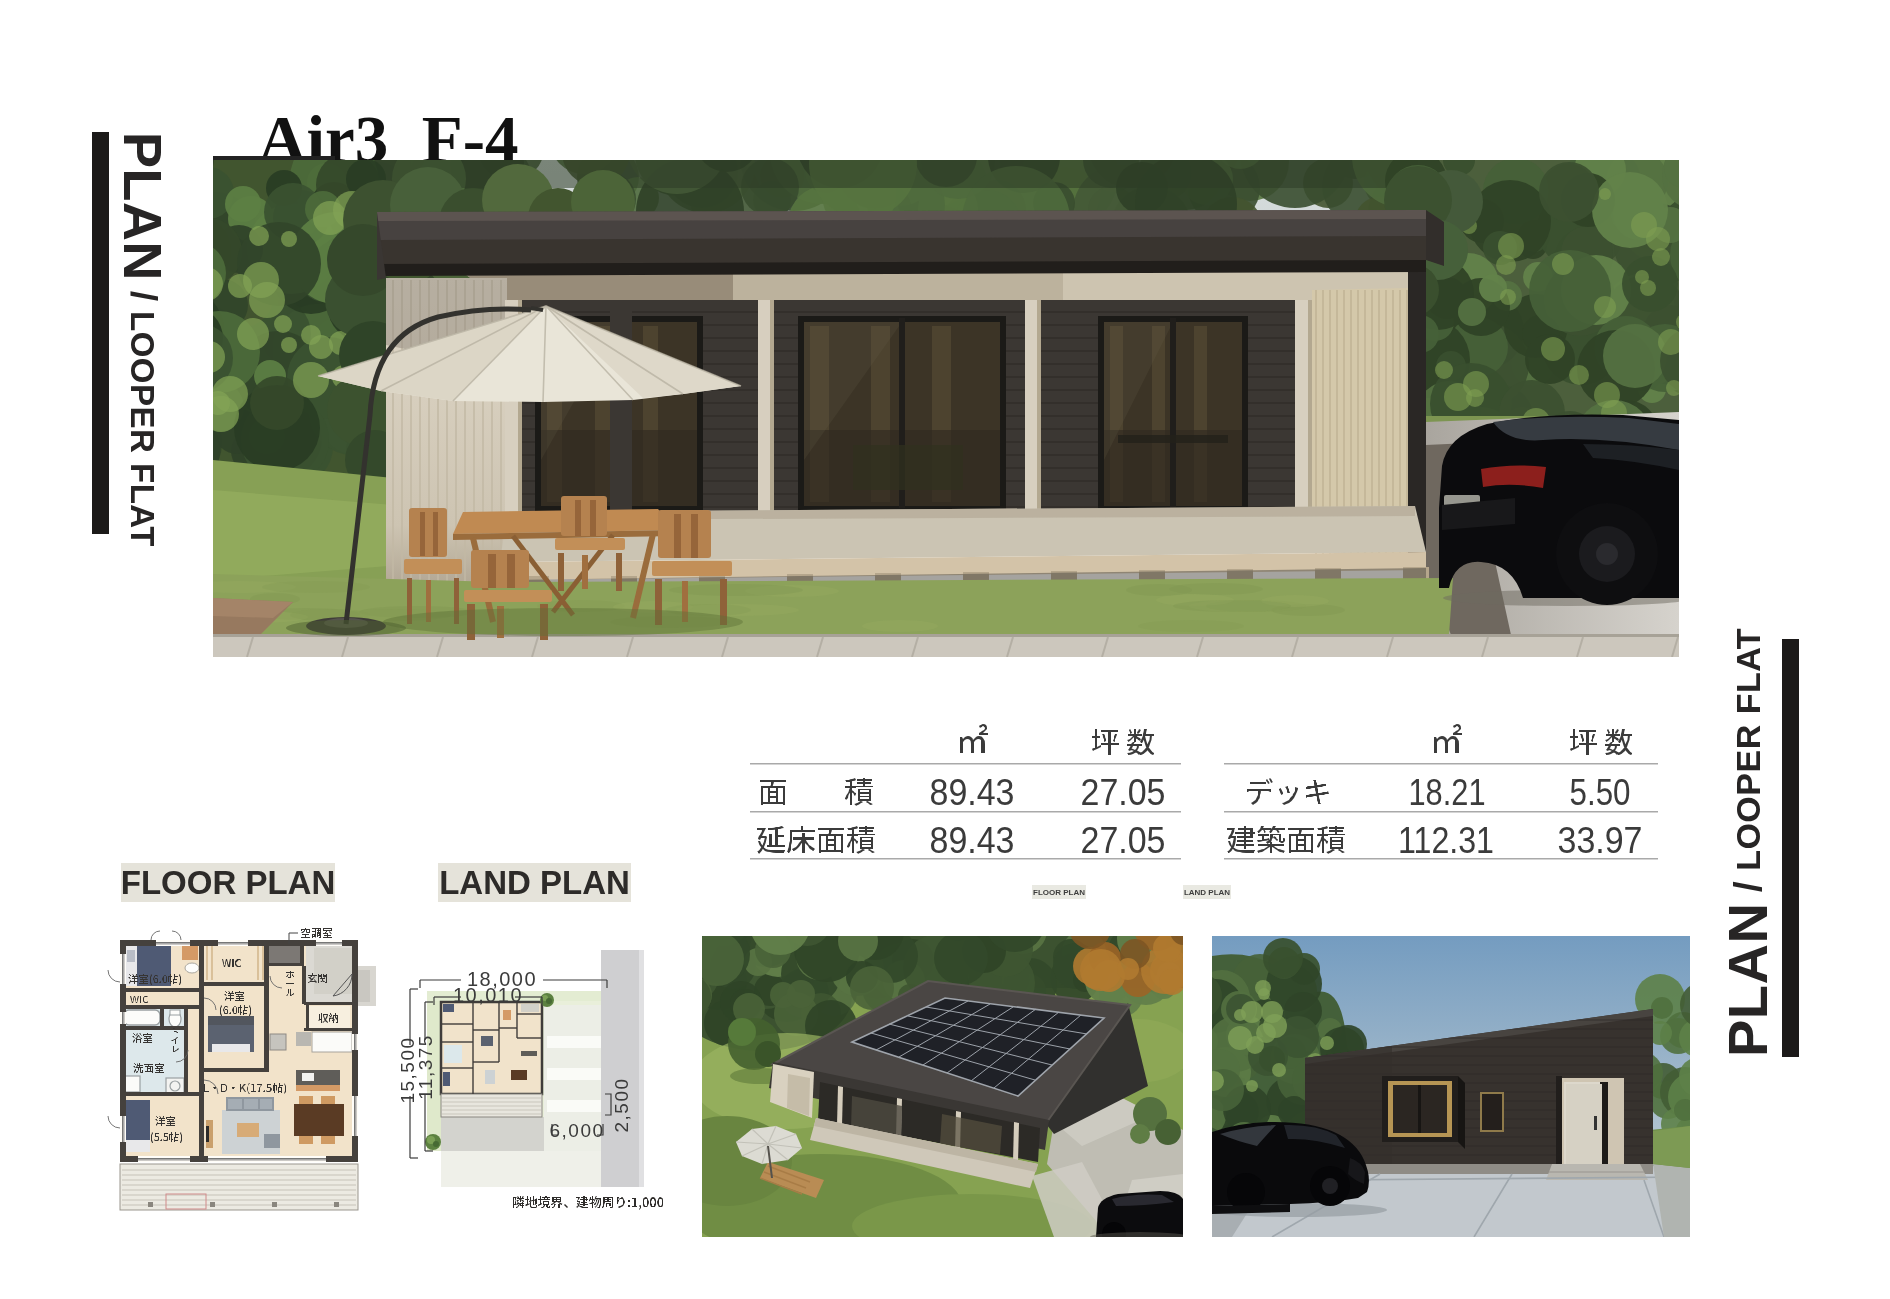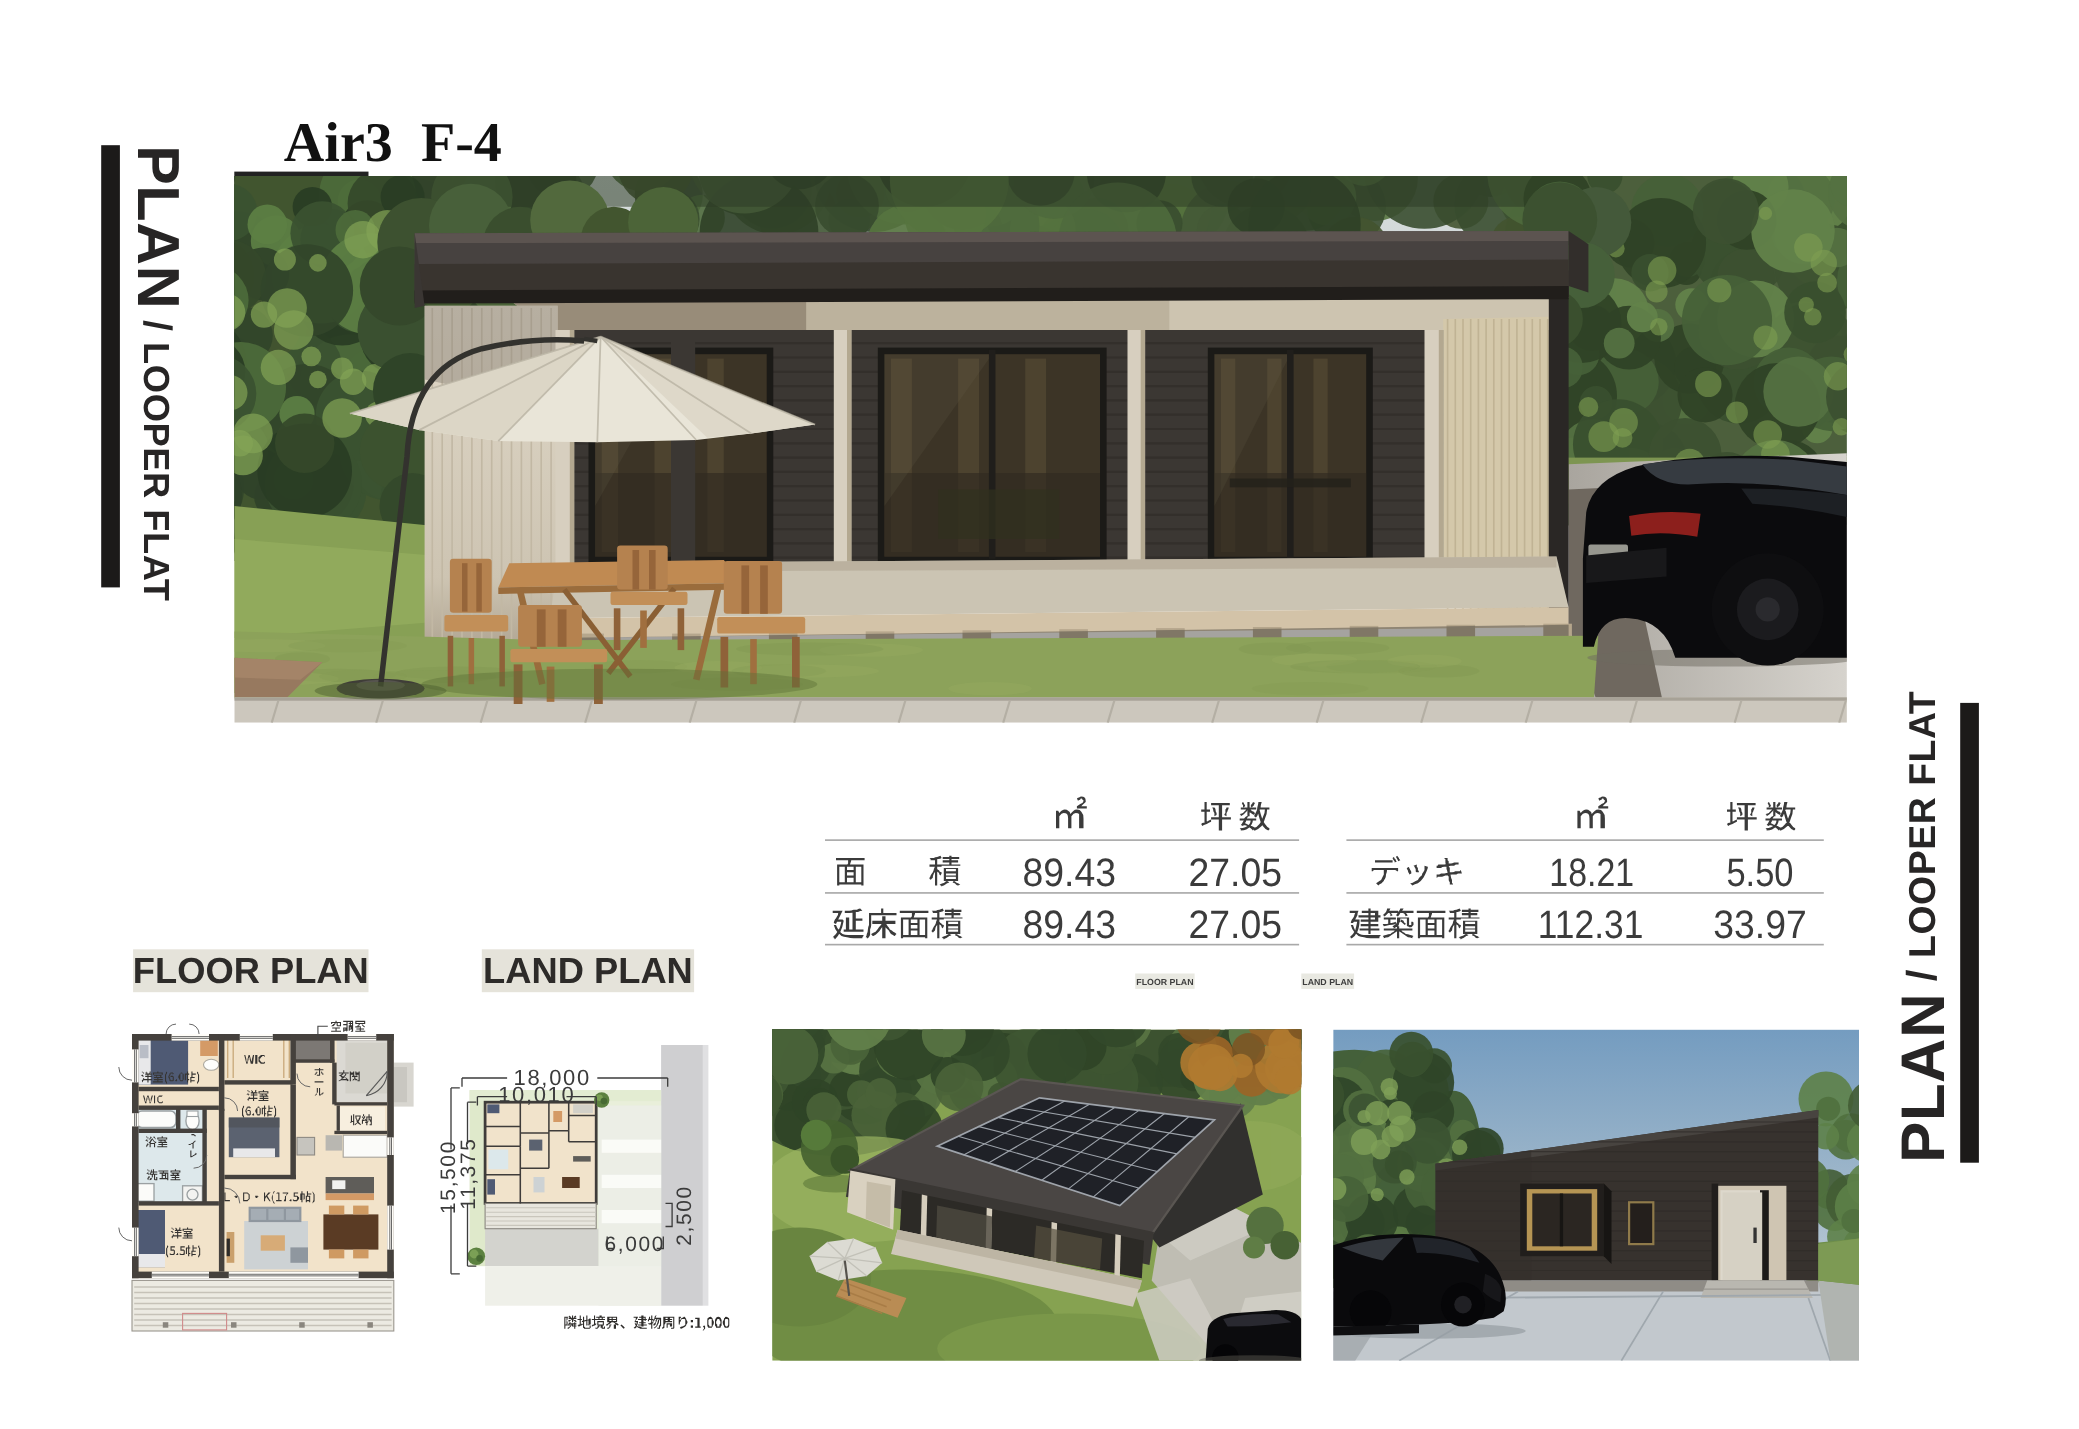--- a/index.html
+++ b/index.html
@@ -11,21 +11,21 @@
 <div class="abs" style="left:92px;top:132px;width:17px;height:402px;background:#1c1a19;"></div>
 
 <div class="abs" style="left:119px;top:132px;width:48px;height:406px;">
       <div style="transform:rotate(90deg);transform-origin:0 0;position:absolute;left:48px;top:0;width:406px;height:48px;white-space:nowrap;color:#272525;display:flex;align-items:center;">
         <span style="font-size:54px;font-weight:bold;letter-spacing:0.5px;line-height:1;">PLAN</span>
         <span style="font-size:36px;font-weight:bold;letter-spacing:0px;line-height:1;">&nbsp;/&nbsp;</span>
         <span style="font-size:33px;font-weight:bold;letter-spacing:0.5px;line-height:1;">LOOPER&nbsp;FLAT</span>
       </div>
     </div>
 
-<div class="abs" style="left:258px;top:101px;font-family:'Liberation Serif',serif;font-weight:bold;font-size:51px;color:#111;letter-spacing:0px;">Air3&nbsp;&nbsp;F-4</div>
+<div class="abs" style="left:258px;top:101px;font-family:'Liberation Serif',serif;font-weight:bold;font-size:67px;color:#111;letter-spacing:0px;">Air3&nbsp;&nbsp;F-4</div>
 
 <div class="abs" style="left:213px;top:156px;width:122px;height:5px;background:#222;"></div>
 
 <div class="abs" style="left:1782px;top:639px;width:17px;height:418px;background:#1c1a19;"></div>
 
 <div class="abs" style="left:1722px;top:637px;width:52px;height:420px;">
       <div style="transform:rotate(-90deg);transform-origin:0 0;position:absolute;left:0px;top:420px;width:420px;height:52px;white-space:nowrap;color:#272525;display:flex;align-items:center;">
         <span style="font-size:56px;font-weight:bold;letter-spacing:0.5px;line-height:1;">PLAN</span>
         <span style="font-size:38px;font-weight:bold;line-height:1;">&nbsp;/&nbsp;</span>
         <span style="font-size:34px;font-weight:bold;letter-spacing:0.5px;line-height:1;">LOOPER&nbsp;FLAT</span>

